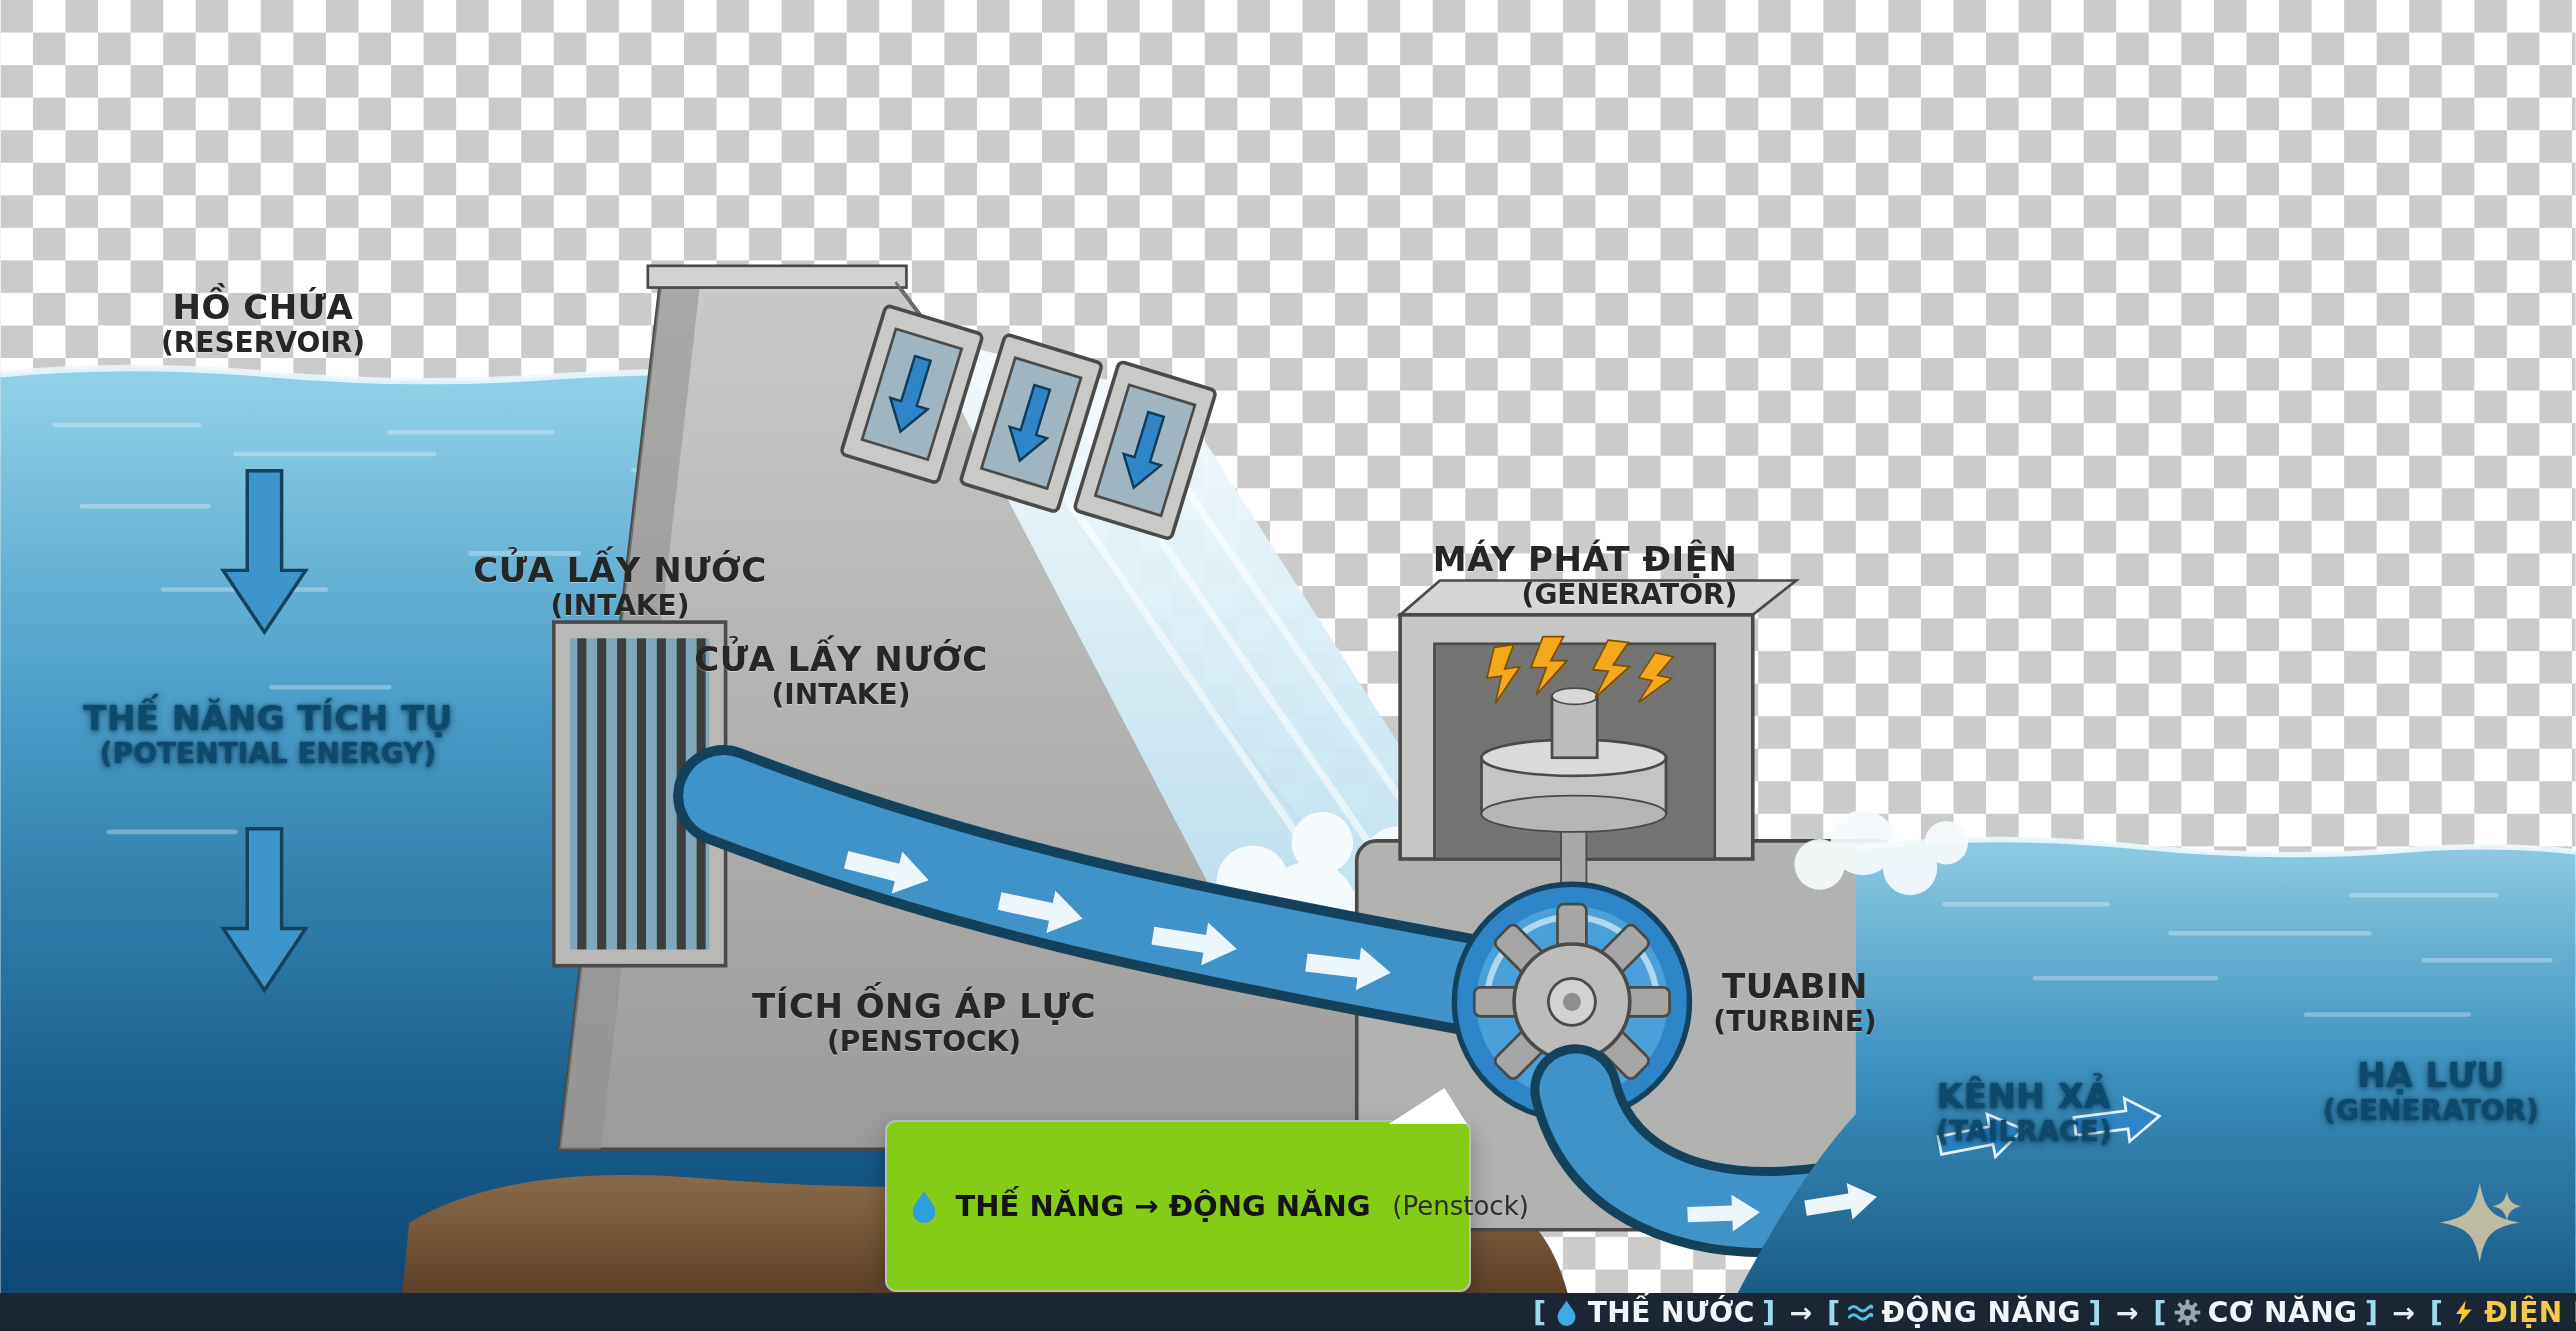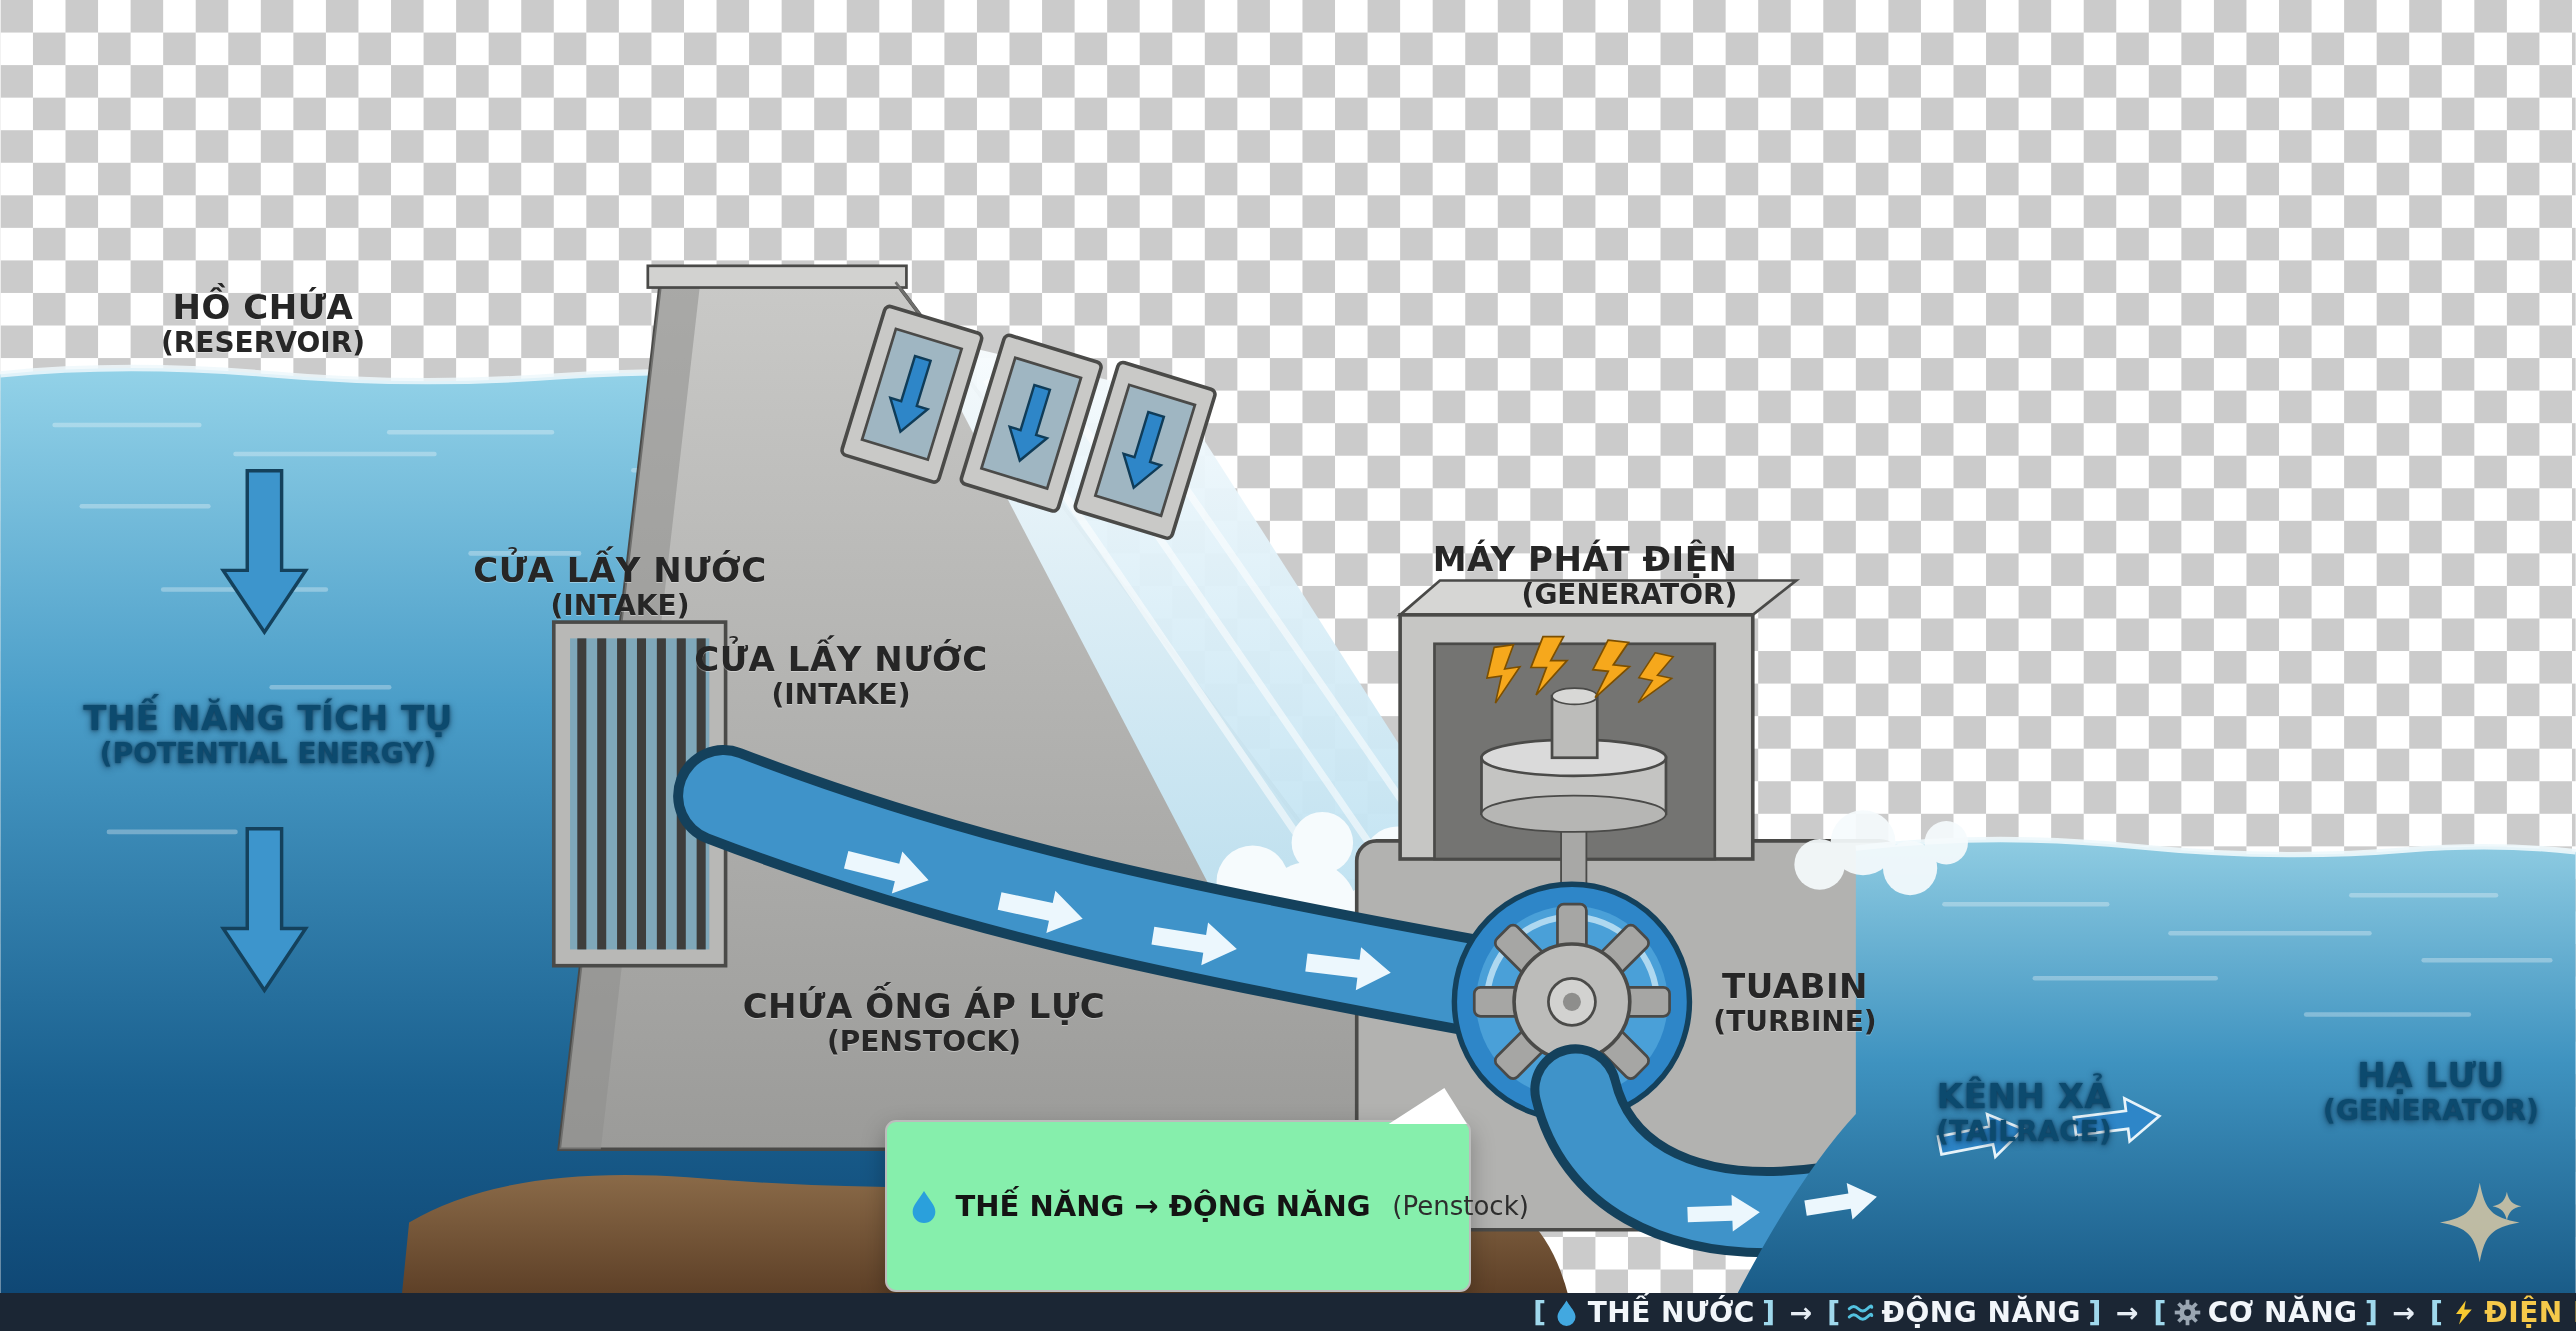--- a/index.html
+++ b/index.html
@@ -10,21 +10,21 @@
   .scene{position:absolute;left:0;top:0;z-index:0;}
   
   .lbl{position:absolute;z-index:2;text-align:center;transform:translateX(-50%);
        font-weight:bold;line-height:1.15;white-space:nowrap;}
   .lbl .vi{display:block;font-size:34px;letter-spacing:0.5px;margin-top:12px;}
   .lbl .en{display:block;font-size:28px;}
   .lbl.dark{color:#262626;text-shadow:0 0.9px 0 rgba(255,255,255,.35);}
   .lbl.light{color:#0c4a6e;text-shadow:0 1.8px 7.2px rgba(5,35,60,.65),0 0 2.7px rgba(5,35,60,.6);}
   
   .callout{position:absolute;z-index:3;left:885px;top:1120px;width:586px;height:172px;
-    background:#86efac;border:2.7px solid #bcbcbc;border-radius:11px;
+    background:#84cc16;border:2.7px solid #bcbcbc;border-radius:11px;
     box-shadow:0 9px 23.5px rgba(0,0,0,.28);
     display:flex;flex-direction:column;justify-content:space-evenly;
     padding:5.4px 20px;box-sizing:border-box;}
   .callout-tail{position:absolute;top:-34px;left:493px;width:87px;height:36px;background:#ffffff;
     clip-path:polygon(10% 100%,100% 100%,74% 0);}
   .c-row{display:flex;align-items:center;gap:14.5px;padding:5.4px 0;}
   .c-row + .c-row{border-top:1.8px solid #e6e6e6;}
   .c-icon{width:34px;height:34px;flex:0 0 34px;}
   .c-bold{font-size:29px;font-weight:bold;color:#141414;white-space:nowrap;}
   .c-norm{font-size:26px;color:#2d2d2d;margin-left:7.2px;white-space:nowrap;}
@@ -281,21 +281,21 @@
   </div>
   <div class="lbl dark" style="left:841px;top:628px;">
     <span class="vi">CỬA LẤY NƯỚC</span>
     <span class="en">(INTAKE)</span>
   </div>
   <div class="lbl dark" style="left:1585px;top:528px;text-align:right;">
     <span class="vi">MÁY PHÁT ĐIỆN</span>
     <span class="en">(GENERATOR)</span>
   </div>
   <div class="lbl dark" style="left:924px;top:975px;">
-    <span class="vi">CHỨA ỐNG ÁP LỰC</span>
+    <span class="vi">TÍCH ỐNG ÁP LỰC</span>
     <span class="en">(PENSTOCK)</span>
   </div>
   <div class="lbl dark" style="left:1795px;top:955px;">
     <span class="vi">TUABIN</span>
     <span class="en">(TURBINE)</span>
   </div>
   <div class="lbl light" style="left:2024px;top:1065px;">
     <span class="vi">KÊNH XẢ</span>
     <span class="en">(TAILRACE)</span>
   </div>

